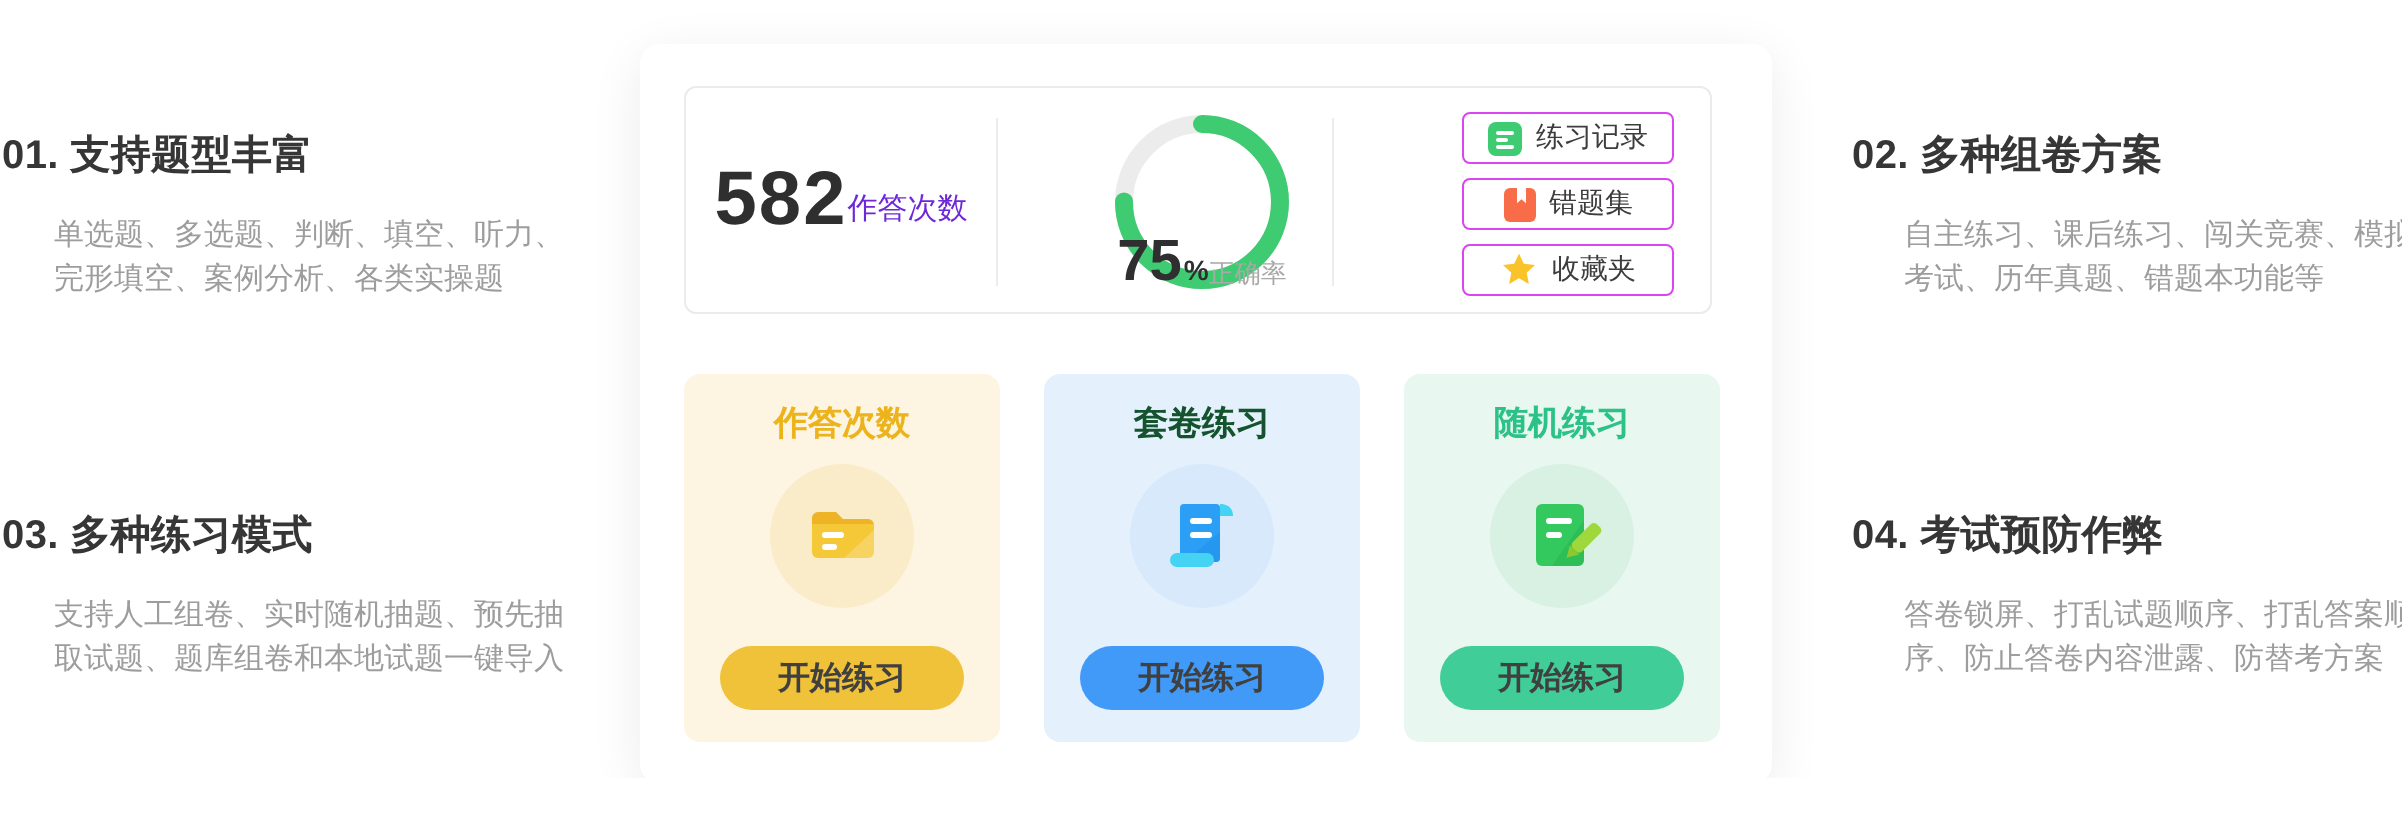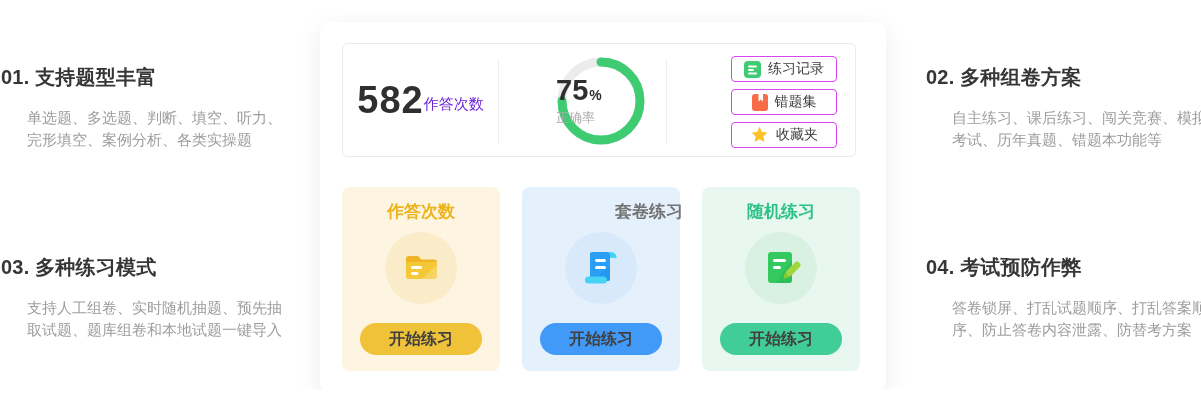--- a/index.html
+++ b/index.html
@@ -27,21 +27,21 @@
   .stat-block { position:absolute; left:0; top:0; width:155px; height:100%;
                 display:flex; flex-direction:row; align-items:center; justify-content:center; }
   .stat-number { font-size:38px; font-weight:600; color:#2f2f2f; letter-spacing:1px; line-height:1; }
   .stat-label  { margin-top:9px; font-size:15px; color:#6d28d9; }
 
   .stats-divider { position:absolute; top:15px; height:84px; width:1px; background:#ececec; }
   .divider-1 { left:155px; }
   .divider-2 { left:323px; }
 
   .ring-wrap { position:absolute; left:213px; top:12px; width:90px; height:90px; }
-  .ring-center { position:absolute; inset:0; display:flex; flex-direction:column; align-items:flex-start; justify-content:center; }
+  .ring-center { position:absolute; inset:0; display:flex; flex-direction:row; align-items:flex-end; justify-content:center; }
   .ring-value-row { display:flex; align-items:baseline; line-height:1; }
   .ring-value { font-size:29px; font-weight:600; color:#2f2f2f; }
   .ring-unit  { font-size:14px; font-weight:600; color:#2f2f2f; margin-left:1px; }
   .ring-label { margin-top:4px; font-size:13px; color:#a9a9a9; }
 
   .quick-links { position:absolute; left:388px; top:12px; width:106px; }
   .ql-btn { width:106px; height:26px; margin-bottom:7px; background:#fff;
             border:1px solid #d946ef; border-radius:4px; cursor:pointer;
             display:flex; align-items:center; justify-content:center; gap:7px;
             font-family:inherit; font-size:14px; color:#3d3d3d; padding:0; }
@@ -49,21 +49,21 @@
   .ql-btn svg { flex:0 0 auto; }
 
   
   .pcard { position:absolute; top:165px; width:158px; height:184px; border-radius:8px; }
   .pcard-1 { left:22px;  background:#fdf5e2; }
   .pcard-2 { left:202px; background:#e4f1fd; }
   .pcard-3 { left:382px; background:#e8f7ef; }
   .pcard-title { position:absolute; top:13px; left:0; width:100%; text-align:center;
                  font-size:17px; font-weight:700; }
   .pcard-1 .pcard-title { color:#edb31a; }
-  .pcard-2 .pcard-title { color:#737373;margin-left:48px; }
+  .pcard-2 .pcard-title { color:#14532d; }
   .pcard-3 .pcard-title { color:#2cc287; }
   .pcard-circle { position:absolute; left:43px; top:45px; width:72px; height:72px; border-radius:50%;
                   display:flex; align-items:center; justify-content:center; }
   .pcard-1 .pcard-circle { background:#faecc9; }
   .pcard-2 .pcard-circle { background:#d8e9fb; }
   .pcard-3 .pcard-circle { background:#d9f1e3; }
   .pcard-btn { position:absolute; left:18px; top:136px; width:122px; height:32px;
                border:none; border-radius:16px; color:#404040; font-size:16px; font-weight:700;
                display:flex; align-items:center; justify-content:center;
                cursor:pointer; font-family:inherit; padding:0; }

